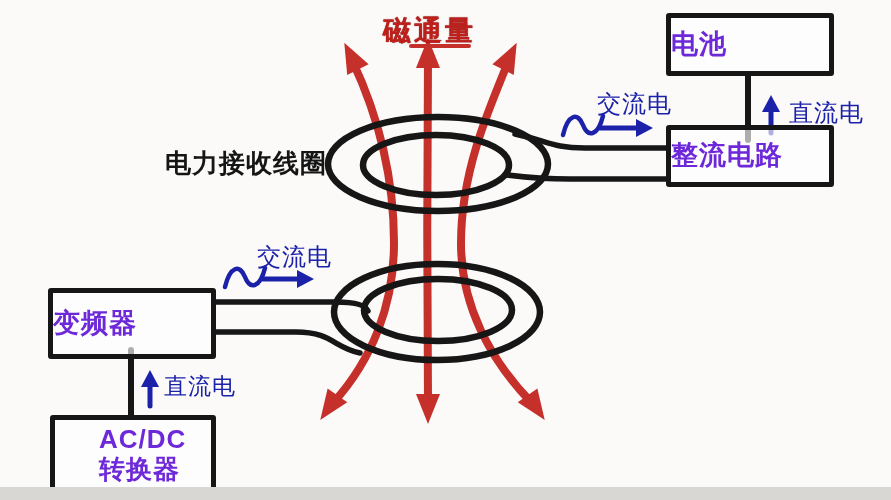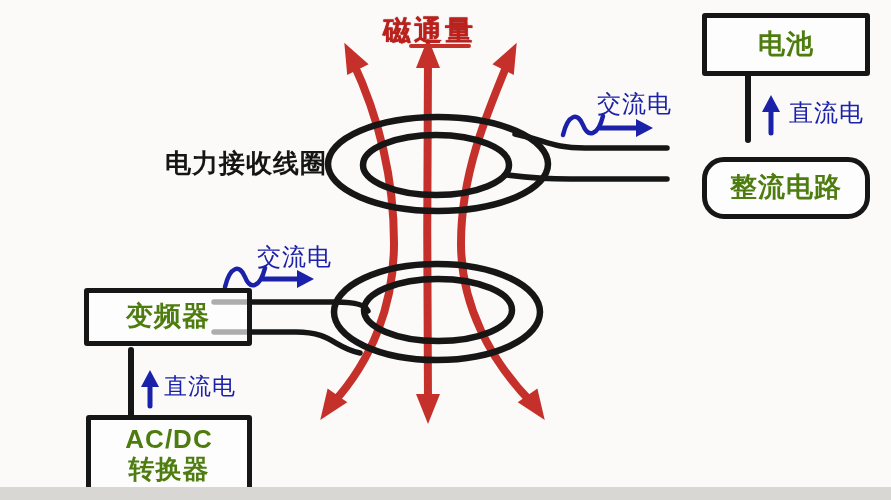--- a/index.html
+++ b/index.html
@@ -13,29 +13,28 @@
   body{font-family:"Liberation Sans","DejaVu Sans",sans-serif;background:#fff;}
   .stage{
     position:relative;width:891px;height:500px;overflow:hidden;
     background:var(--bg);
   }
   .stage svg{position:absolute;left:0;top:0;}
   .box{
     position:absolute;box-sizing:border-box;
     border:5px solid var(--wire-black);border-radius:3px;
     background:rgba(255,255,255,.65);
-    display:flex;flex-direction:column;align-items:center;justify-content:center;
-    color:#4d7c0f;font-size:27px;font-weight:600;line-height:1.15;
+    display:flex;flex-direction:column;align-items:flex-start;justify-content:center;
+    color:#6d28d9;font-size:27px;font-weight:600;line-height:1.15;
     letter-spacing:1px;
-    margin-left:36px;
   }
   .box-battery{left:666px;top:13px;width:168px;height:63px;}
-  .box-rectifier{left:666px;top:157px;width:168px;height:62px;border-radius:22px;}
-  .box-inverter{left:48px;top:288px;width:168px;height:58px;}
-  .box-acdc{left:50px;top:415px;width:166px;height:80px;font-size:26px;}
+  .box-rectifier{left:666px;top:125px;width:168px;height:62px;}
+  .box-inverter{left:48px;top:288px;width:168px;height:71px;}
+  .box-acdc{left:50px;top:415px;width:166px;height:80px;font-size:26px;padding-left:44px;}
   .lbl{position:absolute;white-space:nowrap;}
   .lbl-black{color:#151515;font-size:26px;font-weight:600;letter-spacing:1px;margin-left:12px;}
   .lbl-blue{color:var(--electric-blue);font-size:24px;font-weight:400;letter-spacing:1px;}
   .lbl-flux{
     left:383px;top:12px;color:#bf1f1a;font-size:28px;font-weight:700;
     letter-spacing:3px;text-shadow:0 0 1px #7a100d;text-align:right;
   }
   .flux-underline{
     position:absolute;left:409px;top:44px;width:62px;height:4px;
     background:var(--flux-red);border-radius:2px;

